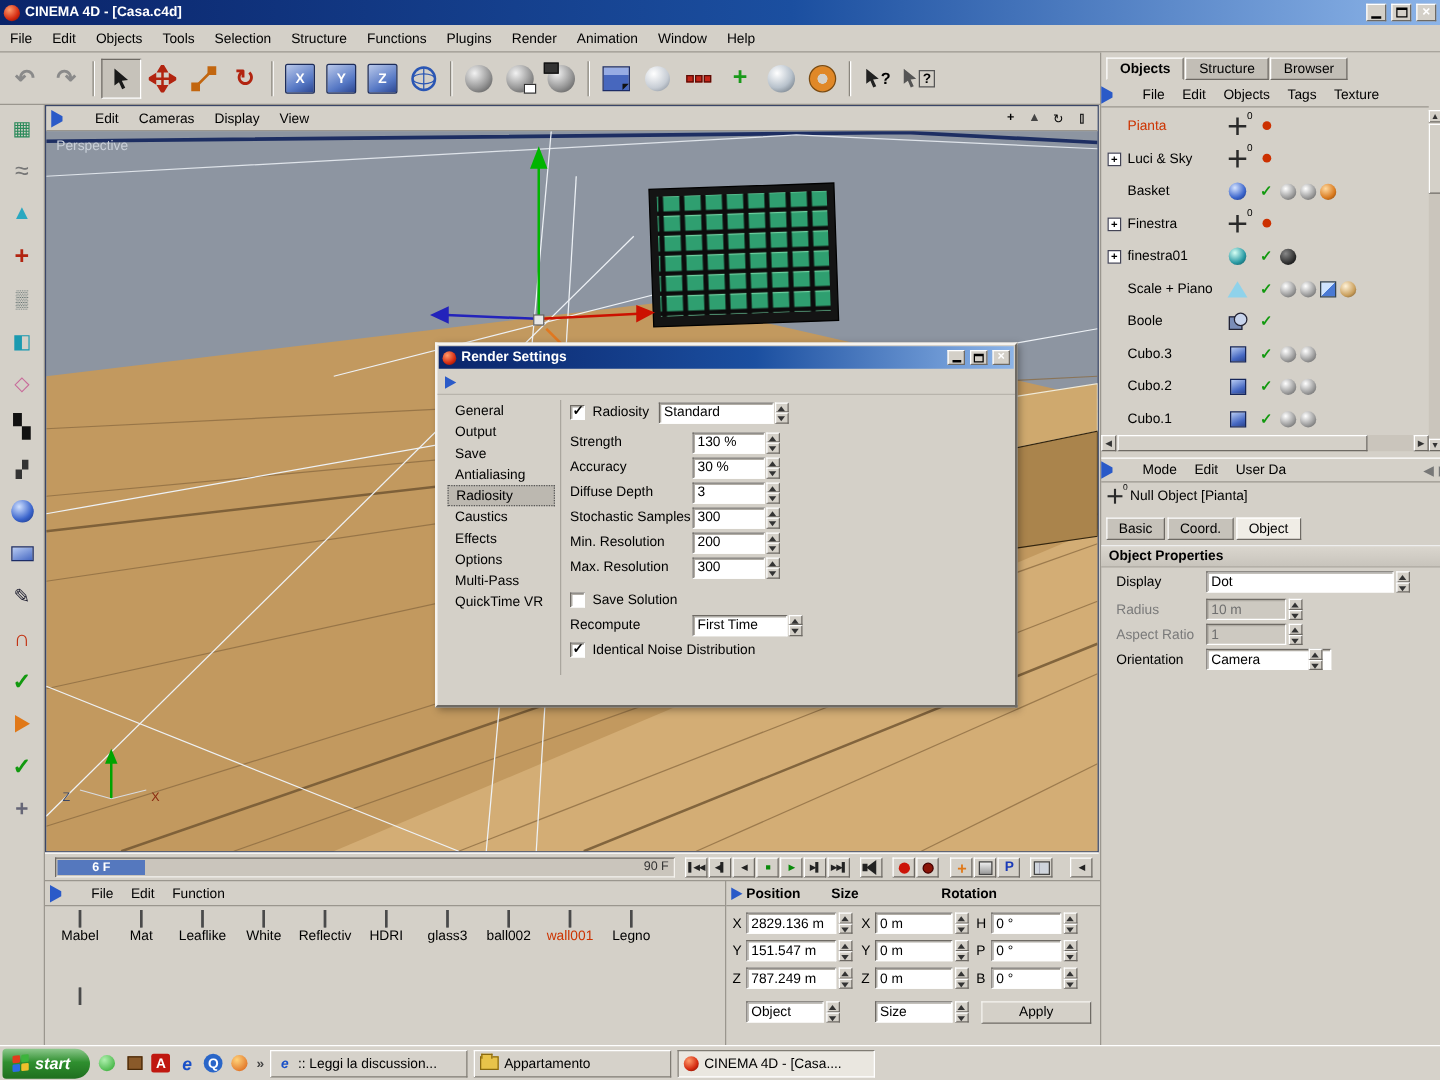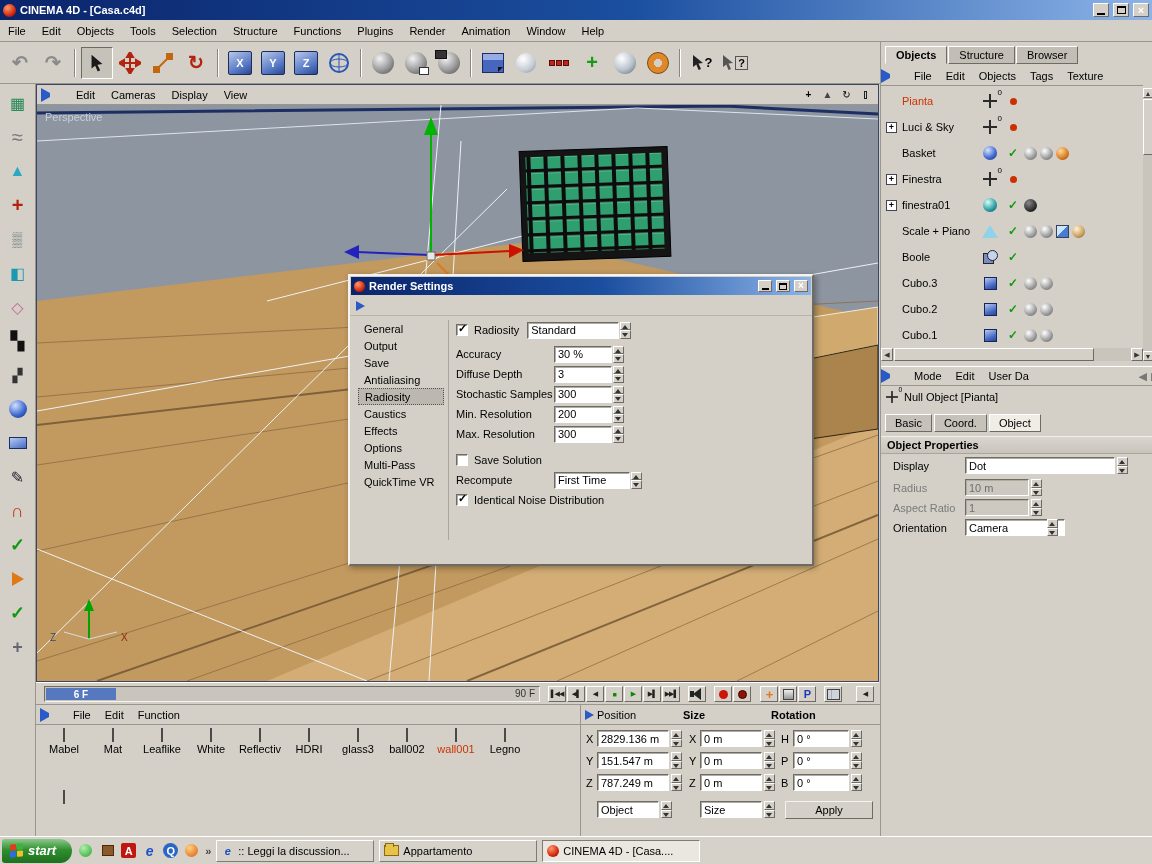--- a/index.html
+++ b/index.html
@@ -410,21 +410,21 @@
   <div class="mat" style="left:298px;top:24px"><span class="mball"><i style="--c: #ccd6da;"></i></span><b>glass3</b></div>
   <div class="mat" style="left:347px;top:24px"><span class="mball"><i style="--c: #cc7228;"></i></span><b>ball002</b></div>
   <div class="mat" style="left:396px;top:24px"><span class="mball"><i style="--c: #e9e9e6;"></i></span><b style="color: rgb(204, 51, 0);">wall001</b></div>
   <div class="mat" style="left:445px;top:24px"><span class="mball"><i style="--c: #a05c32;"></i></span><b>Legno</b></div>
   <div class="mat" style="left:4px;top:86px"><span class="mball"><i style="--c: #9fb8d6;"></i></span></div>
 </div>
 
 <div class="r" id="coords" style="left:580px;top:704px;width:300px;height:132px;border-top:1px solid #9a968e;border-left:1px solid #9a968e">
   <div class="pm flex">
     <span class="mgr"></span>
-    <span style="width:86px;font-weight:normal">Position</span>
+    <span style="width:68px;font-weight:bold">Position</span>
     <span style="width:88px;font-weight:bold">Size</span>
     <span style="font-weight:bold">Rotation</span>
   </div>
 
   <span class="r" style="left:5px;top:28px">X</span>
   <span class="r field" style="left:16px;top:25px;width:72px">2829.136 m</span>
   <span class="r stp" style="left:89px;top:25px">
       <i class="u"></i>
       <i class="d"></i>
     </span>
@@ -719,20 +719,28 @@
     <div class="frow" style="margin-bottom:4px">
       <span class="cb checked"></span>
       <span style="margin:0 8px 0 6px">Radiosity</span>
       <span class="field" style="width:92px">Standard</span>
       <span class="stp">
           <i class="u"></i>
           <i class="d"></i>
         </span>
     </div>
     <div class="frow">
+        <span class="flab">Strength</span>
+        <span class="field ffield">130 %</span>
+        <span class="stp">
+          <i class="u"></i>
+          <i class="d"></i>
+        </span>
+      </div>
+    <div class="frow">
         <span class="flab">Accuracy</span>
         <span class="field ffield">30 %</span>
         <span class="stp">
           <i class="u"></i>
           <i class="d"></i>
         </span>
       </div>
     <div class="frow">
         <span class="flab">Diffuse Depth</span>
         <span class="field ffield">3</span>

